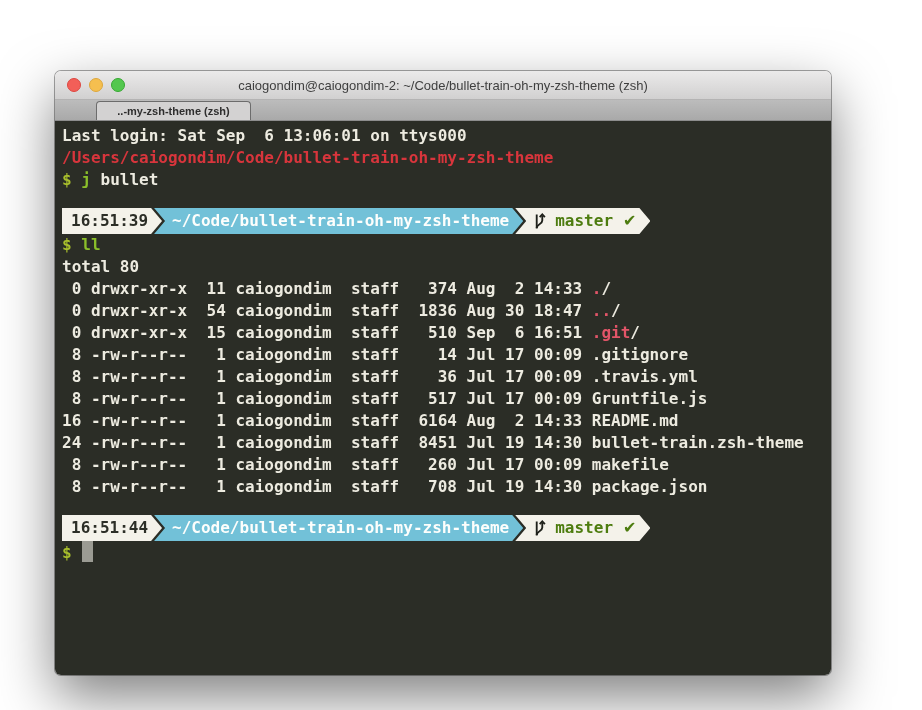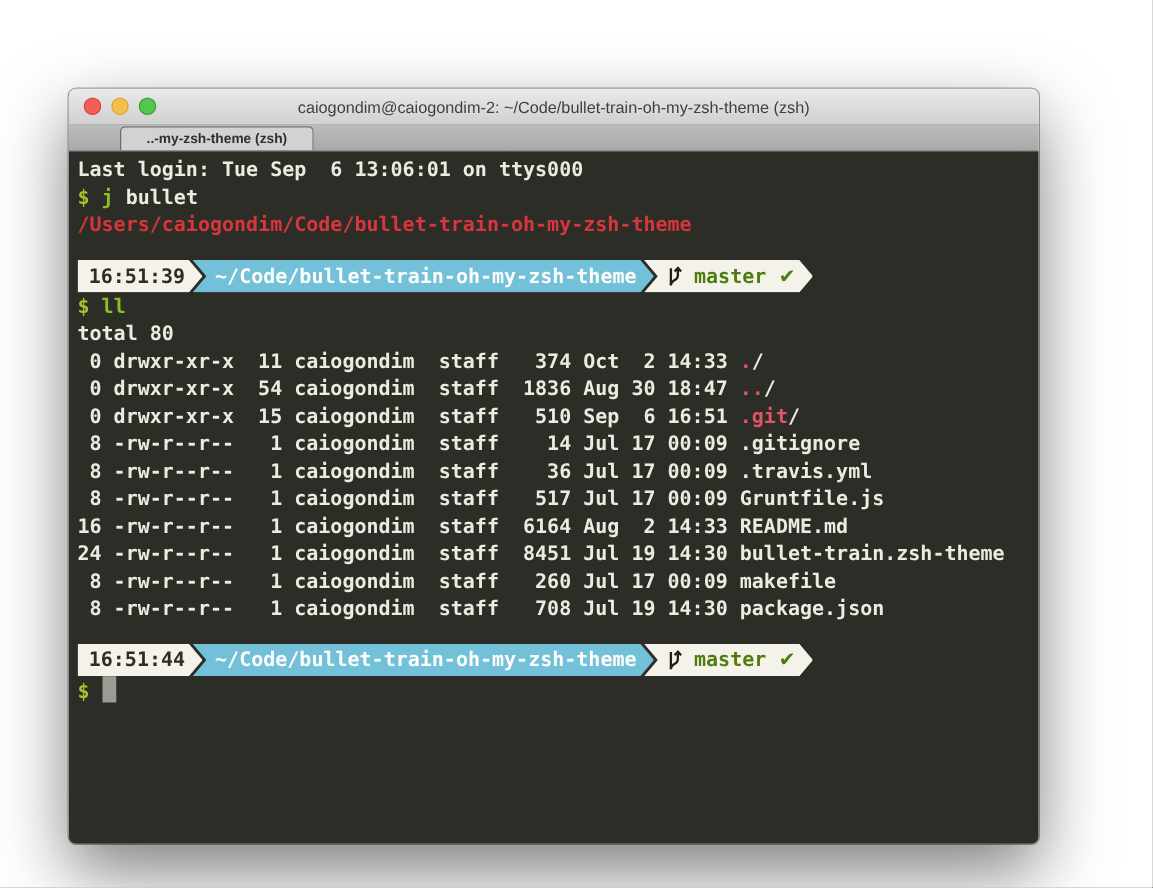--- a/index.html
+++ b/index.html
@@ -75,26 +75,26 @@
     </div>
 
     <div class="tabbar">
       <div class="tab">
         <span>..-my-zsh-theme (zsh)</span>
       </div>
     </div>
 
     <div class="term">
 
-      <div class="line">Last login: Tue Sep  6 13:06:01 on ttys000</div>
+      <div class="line">Last login: Sat Sep  6 13:06:01 on ttys000</div>
 
 
+      <div class="line red">/Users/caiogondim/Code/bullet-train-oh-my-zsh-theme</div>
+
       <div class="line"><span class="dollar">$</span><span class="green"> j</span><span> bullet</span></div>
-
-      <div class="line red">/Users/caiogondim/Code/bullet-train-oh-my-zsh-theme</div>
 
       <div class="prompt">
         <div class="seg seg-time">
           <span>16:51:39</span>
         </div>
         <div class="seg seg-dir seg-mid">
           <span>~/Code/bullet-train-oh-my-zsh-theme</span>
         </div>
         <div class="seg seg-git seg-end">
           <svg width="13" height="17" viewBox="0 0 14 18" fill="none" stroke="#1e201a" stroke-width="2">
@@ -104,21 +104,21 @@
           </svg>
           <span>master</span>
           <span class="check">✔</span>
         </div>
       </div>
 
       <div class="line"><span class="dollar">$</span><span class="green"> ll</span></div>
 
       <div class="line">total 80</div>
 
-      <div class="line"><span> 0 drwxr-xr-x  11 caiogondim  staff   374 Oct  2 14:33 </span><span class="pink">.</span><span>/</span></div>
+      <div class="line"><span> 0 drwxr-xr-x  11 caiogondim  staff   374 Aug  2 14:33 </span><span class="pink">.</span><span>/</span></div>
       <div class="line"><span> 0 drwxr-xr-x  54 caiogondim  staff  1836 Aug 30 18:47 </span><span class="pink">..</span><span>/</span></div>
       <div class="line"><span> 0 drwxr-xr-x  15 caiogondim  staff   510 Sep  6 16:51 </span><span class="pink">.git</span><span>/</span></div>
       <div class="line"><span> 8 -rw-r--r--   1 caiogondim  staff    14 Jul 17 00:09 .gitignore</span><span class="pink"></span><span></span></div>
       <div class="line"><span> 8 -rw-r--r--   1 caiogondim  staff    36 Jul 17 00:09 .travis.yml</span><span class="pink"></span><span></span></div>
       <div class="line"><span> 8 -rw-r--r--   1 caiogondim  staff   517 Jul 17 00:09 Gruntfile.js</span><span class="pink"></span><span></span></div>
       <div class="line"><span>16 -rw-r--r--   1 caiogondim  staff  6164 Aug  2 14:33 README.md</span><span class="pink"></span><span></span></div>
       <div class="line"><span>24 -rw-r--r--   1 caiogondim  staff  8451 Jul 19 14:30 bullet-train.zsh-theme</span><span class="pink"></span><span></span></div>
       <div class="line"><span> 8 -rw-r--r--   1 caiogondim  staff   260 Jul 17 00:09 makefile</span><span class="pink"></span><span></span></div>
       <div class="line"><span> 8 -rw-r--r--   1 caiogondim  staff   708 Jul 19 14:30 package.json</span><span class="pink"></span><span></span></div>
 

